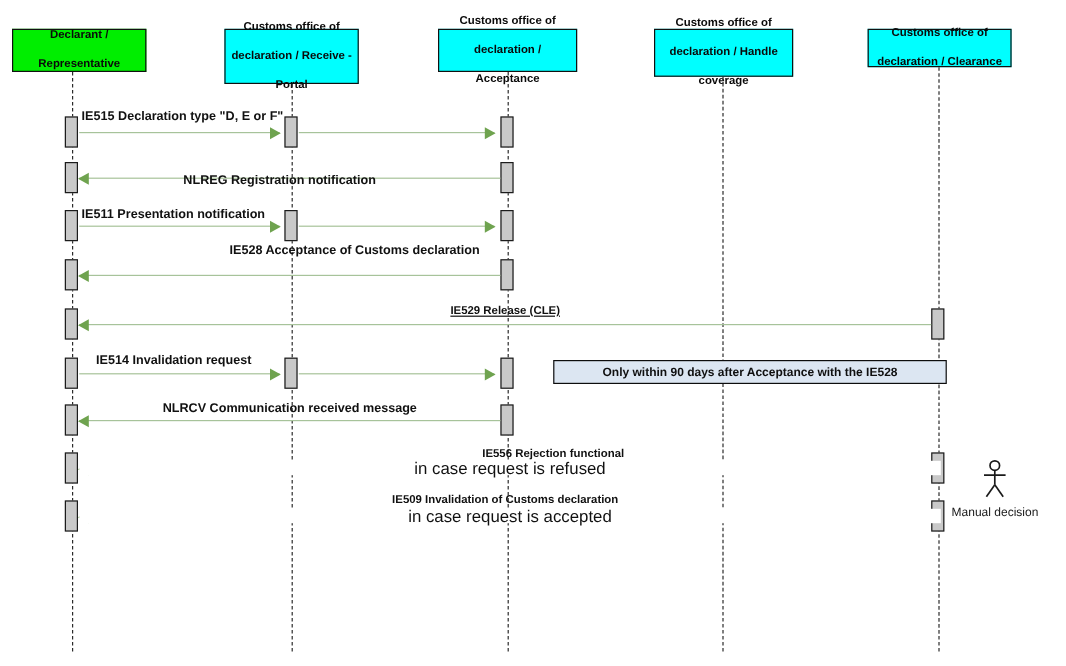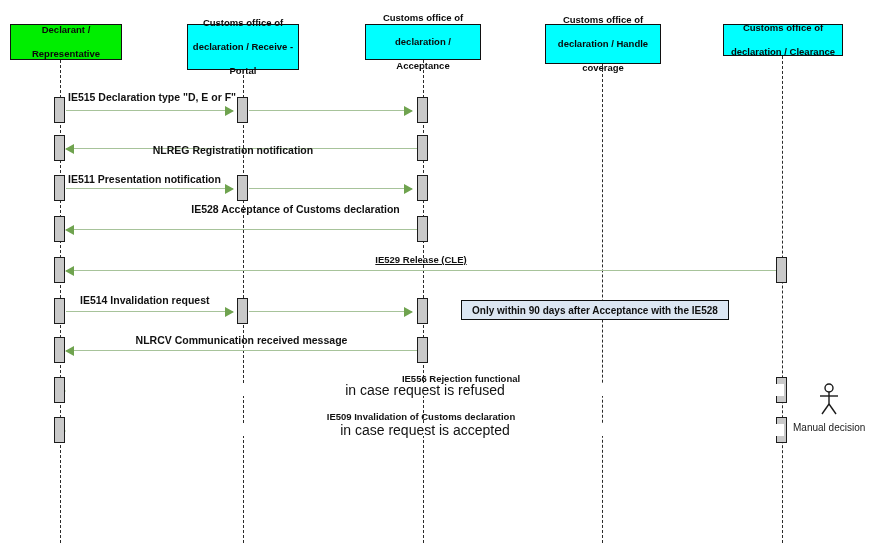--- a/index.html
+++ b/index.html
@@ -207,21 +207,21 @@
   <div class="msg" style="left:66px;top:311px;width:167px;">
     <div class="line"></div>
     <div class="arrowR"></div>
   </div>
   <div class="msg" style="left:249px;top:311px;width:163px;">
     <div class="line"></div>
     <div class="arrowR"></div>
   </div>
   <div class="cap" style="left:80px;top:294px;">IE514 Invalidation request</div>
 
-  <div class="note" style="left:461px;top:300px;width:268px;height:20px;">
+  <div class="note" style="left:461px;top:300px;width:328px;height:20px;">
     <span>Only within 90 days after Acceptance with the IE528</span>
   </div>
 
   <div class="act" style="left:54px;top:337px;height:26px;"></div>
   <div class="act" style="left:417px;top:337px;height:26px;"></div>
   <div class="msg" style="left:66px;top:350px;width:351px;">
     <div class="line"></div>
     <div class="arrowL"></div>
   </div>
   <div class="cap" style="left:66px;top:334px;width:351px;">NLRCV Communication received message</div>

